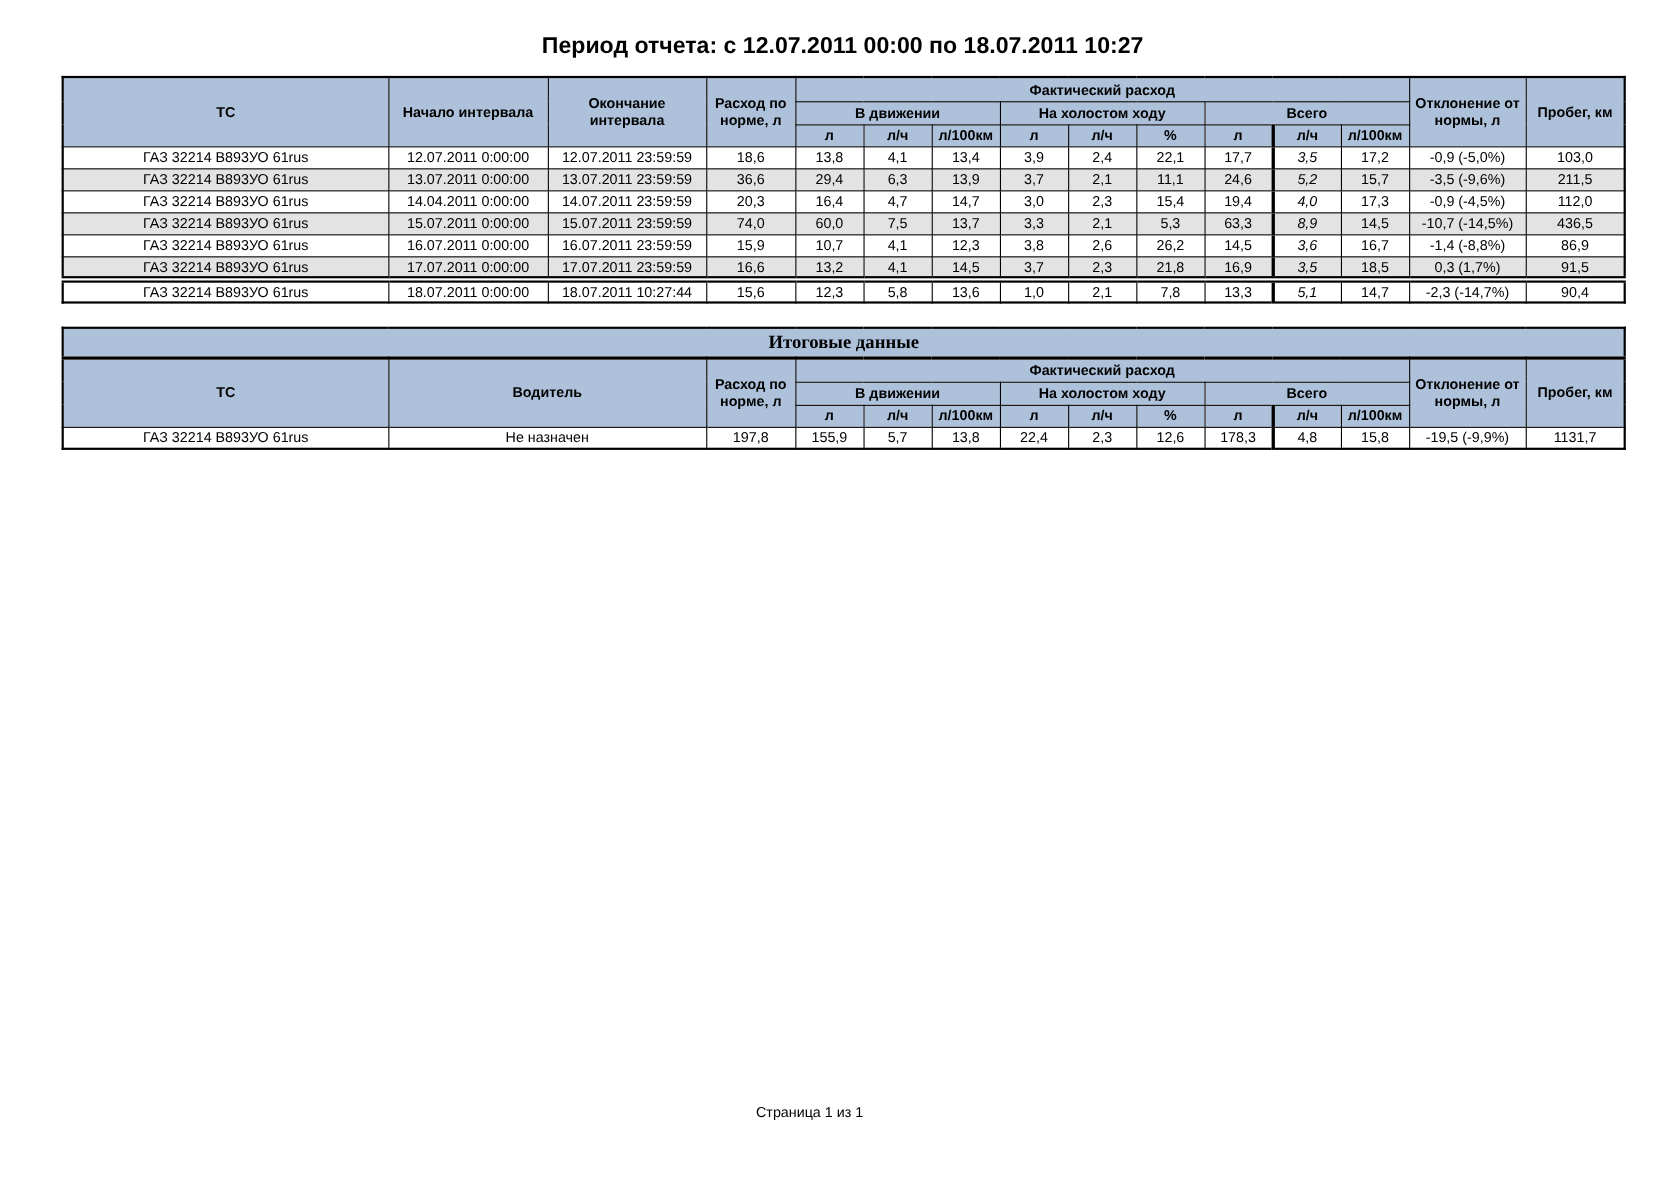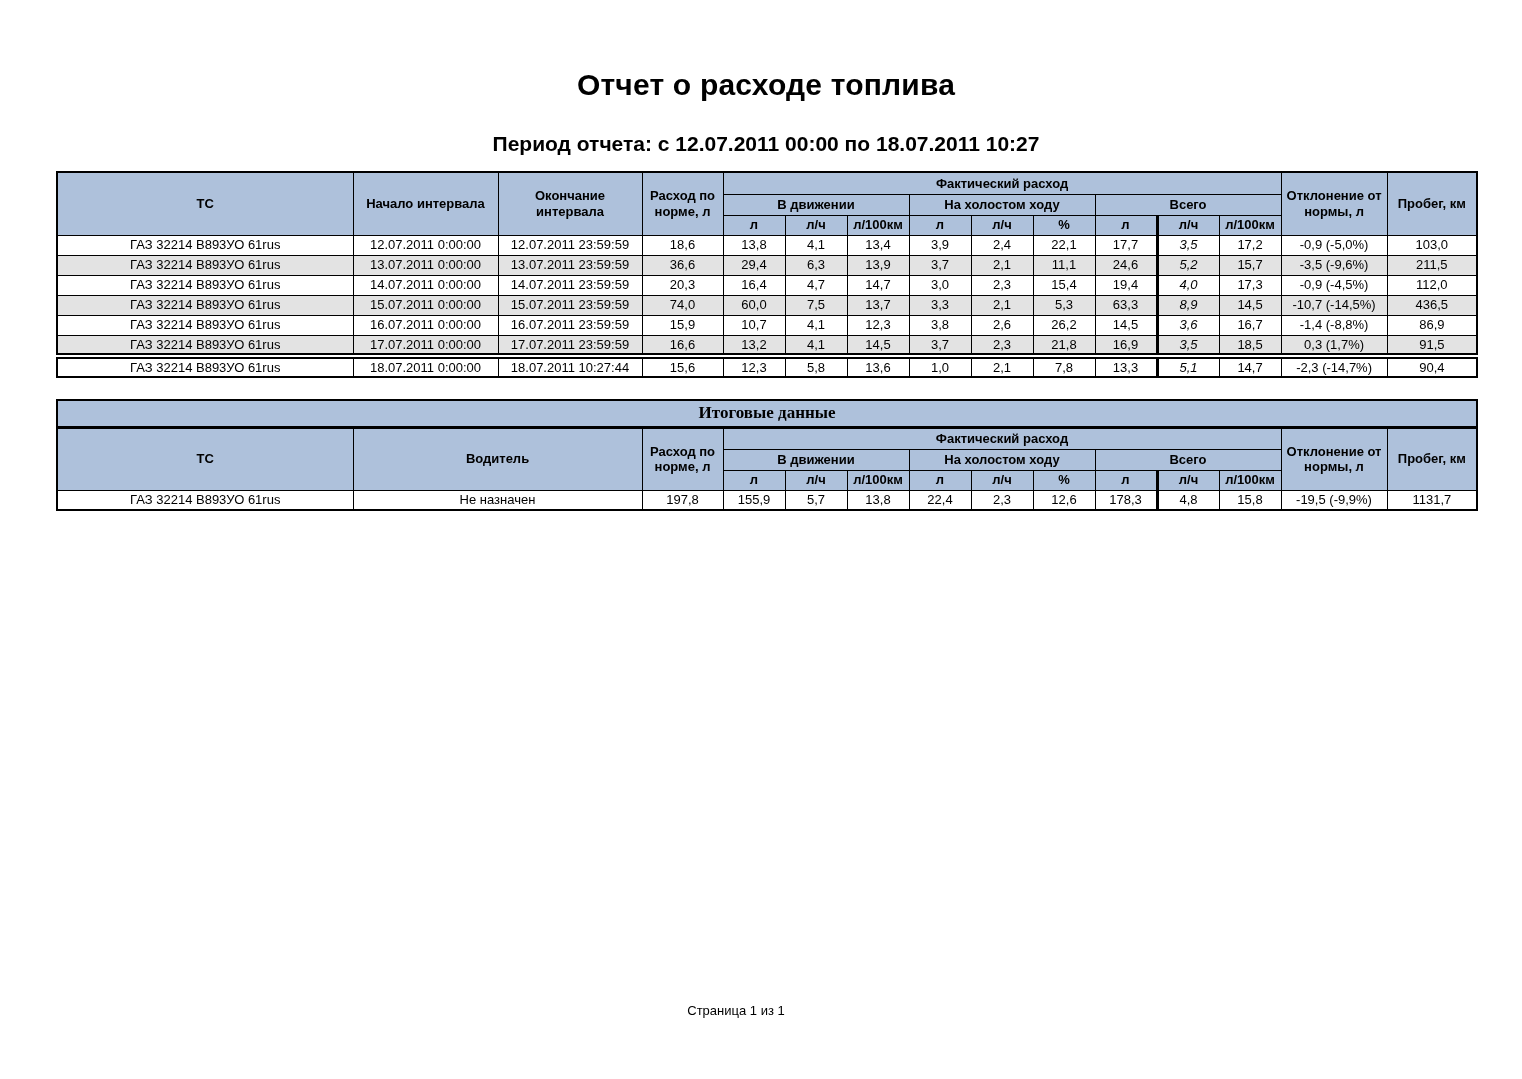--- a/index.html
+++ b/index.html
@@ -54,21 +54,20 @@
   .footer{
     position:absolute;top:1003px;left:0;width:1472px;
     text-align:center;font-size:13px;
   }
 </style>
 </head>
 <body>
 
 <div class="report">
 
-  <div class="title">Отчет о расходе топлива</div>
   <div class="subtitle">Период отчета: с 12.07.2011 00:00 по 18.07.2011 10:27</div>
 
   <table class="t t1">
     <colgroup>
       <col style="width:296px">
         <col style="width:145px">
         <col style="width:144px">
         <col style="width:81px">
       <col style="width:62px">
         <col style="width:62px">
@@ -139,21 +138,21 @@
           <td>2,1</td>
           <td>11,1</td>
           <td>24,6</td>
           <td>5,2</td>
           <td>15,7</td>
           <td>-3,5 (-9,6%)</td>
           <td>211,5</td>
         </tr>
         <tr>
           <td>ГАЗ 32214 В893УО 61rus</td>
-          <td>14.07.2011 0:00:00</td>
+          <td>14.04.2011 0:00:00</td>
           <td>14.07.2011 23:59:59</td>
           <td>20,3</td>
           <td>16,4</td>
           <td>4,7</td>
           <td>14,7</td>
           <td>3,0</td>
           <td>2,3</td>
           <td>15,4</td>
           <td>19,4</td>
           <td>4,0</td>

